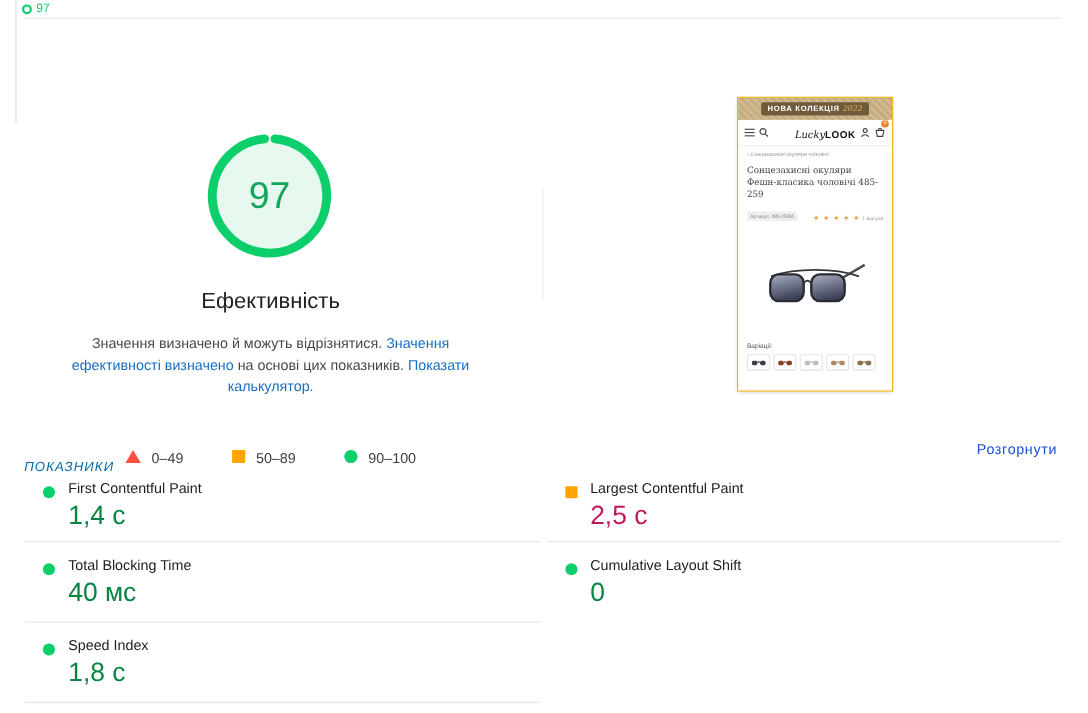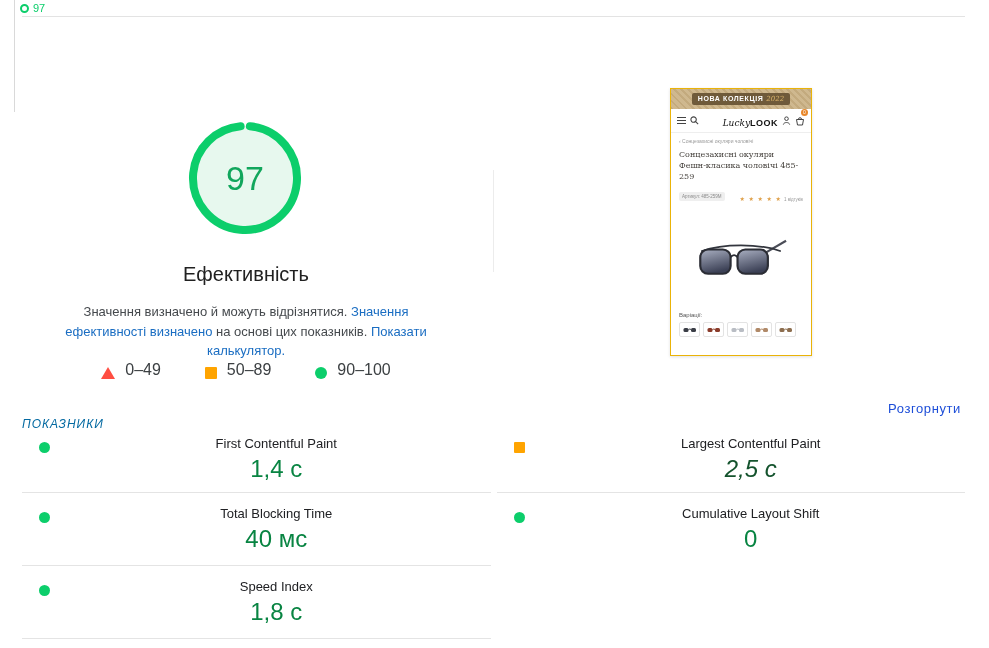--- a/index.html
+++ b/index.html
@@ -22,21 +22,21 @@
   .gauge-score { position:absolute; inset:0; display:flex; align-items:center; justify-content:center;
                  font-size:34px; color:#11a65c; }
   .cat-title { position:absolute; left:60px; top:263px; width:372px; text-align:center;
                font-size:20px; color:#212121; }
   .disclaimer { position:absolute; left:58px; top:302px; width:376px; text-align:center;
                 font-size:13px; line-height:19.5px; color:#45494d; }
   .disclaimer a { color:#1a6dc2; text-decoration:none; cursor:pointer; }
 
   .legend { position:absolute; left:60px; top:361px; width:372px; display:flex;
             justify-content:center; align-items:center; gap:44px; }
-  .legend .item { display:flex; align-items:flex-end; gap:10px; font-size:16px; color:#3c4043; }
+  .legend .item { display:flex; align-items:flex-start; gap:10px; font-size:13px; color:#3c4043;margin-top:48px; }
   .tri { width:0; height:0; border-left:7px solid transparent; border-right:7px solid transparent;
          border-bottom:12px solid #ff4e42; }
   .sq  { width:12px; height:12px; background:#ffa400; border-radius:1px; }
   .cir { width:12px; height:12px; background:#0cce6b; border-radius:50%; }
 
   
   .mid-divider { position:absolute; left:493px; top:170px; width:1px; height:102px; background:#ececec; }
 
   
   .shot { position:absolute; left:670px; top:88px; width:142px; height:268px; background:#fff;
@@ -70,31 +70,31 @@
   .shot-variants { display:flex; gap:3px; padding:2px 8px 6px; }
   .vtile { width:21px; height:15px; border:1px solid #e3e3e3; border-radius:2px;
            display:flex; align-items:center; justify-content:center; background:#fff; }
 
   
   .metrics-head { position:absolute; left:22px; right:24px; top:399px; height:24px; }
   .metrics-title { position:absolute; left:0; top:18px; font-size:12px; letter-spacing:1px; color:#0369a1;font-style:italic; }
   .expand-btn { position:absolute; right:4px; top:2px; font-size:13px; letter-spacing:.6px; color:#1d4ed8;
                 background:none; border:none; cursor:pointer; font-family:inherit; }
   .metrics-grid { position:absolute; left:22px; right:24px; top:423px; display:grid;
-                  grid-template-columns:1fr 1fr; column-gap:6px;text-align:center; }
+                  grid-template-columns:1fr 1fr; column-gap:6px; }
   .m-row { position:relative; border-bottom:1px solid #e4e4e4; padding:13px 0 0 40px; height:70px; }
   .m-row.tall { height:73px; }
   .m-row.no-line { border-bottom:none; }
   .m-icon { position:absolute; left:17px; top:19px; }
   .m-icon.good { width:11px; height:11px; border-radius:50%; background:#0cce6b; }
   .m-icon.avg  { width:11px; height:11px; border-radius:1px; background:#ffa400; }
   .m-label { font-size:13px; color:#202124; }
   .m-value { margin-top:4px; font-size:24px; }
   .m-value.good { color:#088442; }
-  .m-value.avg  { color:#14532d;font-style:italic; }
+  .m-value.avg  { color:#be185d; }
 </style>
 </head>
 <body>
 
 <div class="report">
 
   <div class="left-edge-line"></div>
   <div class="top-divider"></div>
 
   <div class="score-pill">

